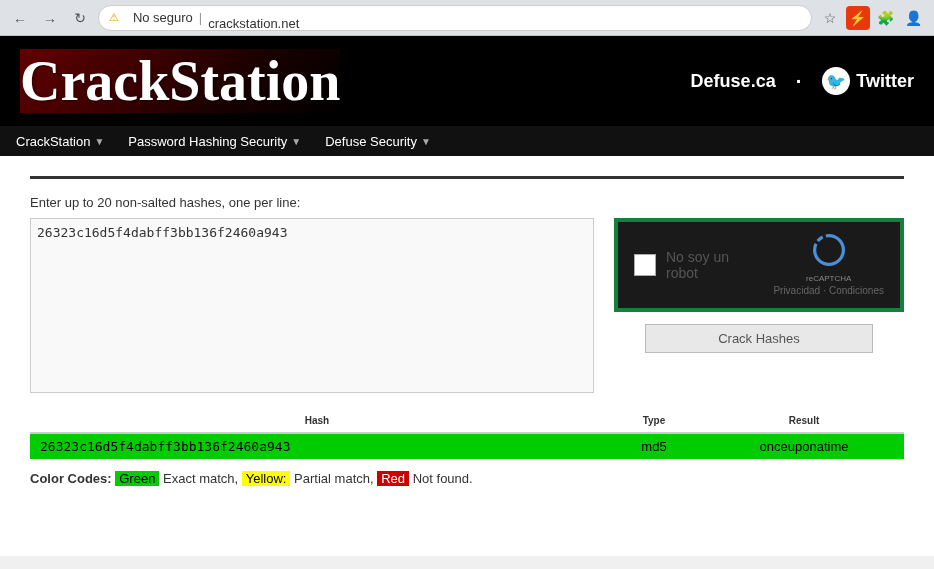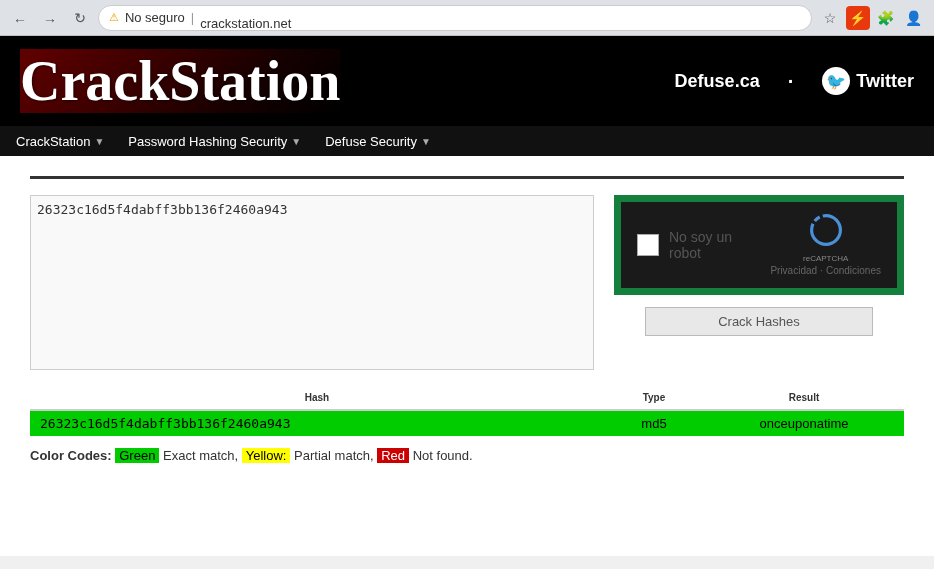--- a/index.html
+++ b/index.html
@@ -27,21 +27,21 @@
       display: flex;
       align-items: center;
       background: white;
       border-radius: 20px;
       padding: 3px 10px;
       gap: 6px;
       height: 26px;
       border: 1px solid #ccc;
     }
     .warning-icon { color: #e8a000; font-size: 11px; }
-    .address-text { font-size: 13px; color: #333; }
+    .address-text { font-size: 13px; color: #333; margin-left: 8px; }
     .address-domain { color: #333; margin-top: 11px; }
     .browser-actions { display: flex; gap: 4px; align-items: center; }
     .browser-action-btn {
       width: 24px; height: 24px;
       background: none; border: none;
       cursor: pointer;
       display: flex; align-items: center; justify-content: center;
       color: #555; font-size: 14px; border-radius: 50%;
     }
     .bolt-btn { background: #e8390e; color: white; border-radius: 4px; }
@@ -52,21 +52,21 @@
       color: white;
       padding: 10px 20px;
       display: flex;
       align-items: center;
       justify-content: space-between;
       min-height: 90px;
     }
     .header-right {
       display: flex;
       align-items: center;
-      gap: 28px;
+      gap: 20px;
       font-size: 18px;
       font-weight: bold;
       color: white;
     }
     .header-defuse { color: white; font-size: 18px; font-weight: bold; }
     .header-dot { color: white; font-size: 20px; }
     .header-twitter { display: flex; align-items: center; gap: 6px; font-size: 18px; font-weight: bold; }
     .twitter-bird {
       width: 28px; height: 28px;
       background: white;
@@ -134,21 +134,21 @@
       background: #f9f9f9;
       color: #333;
     }
     .right-panel {
       display: flex;
       flex-direction: column;
       gap: 12px;
     }
     .captcha-box {
       background: #1a1a1a;
-      border: 7px solid #15803d;
+      border: 4px solid #15803d;
       padding: 12px 16px;
       display: flex;
       align-items: center;
       gap: 10px;
       width: 290px;
     }
     .captcha-checkbox {
       width: 22px; height: 22px;
       background: white;
       border: 1px solid #aaa;
@@ -303,20 +303,21 @@
   </div>
   <div class="nav-item">
     <span>Defuse Security</span>
     <span class="nav-arrow">▼</span>
   </div>
 </div>
 
 <div class="page-content">
   <div class="title-divider"></div>
 
+  <p class="input-label">Enter up to 20 non-salted hashes, one per line:</p>
 
   <div class="main-area">
     <textarea class="hash-textarea" style="">26323c16d5f4dabff3bb136f2460a943</textarea>
 
     <div class="right-panel">
       <div class="captcha-box">
         <div class="captcha-checkbox"></div>
         <span class="captcha-label">No soy un robot</span>
         <div class="captcha-logo-area">
           <div class="recaptcha-icon">

